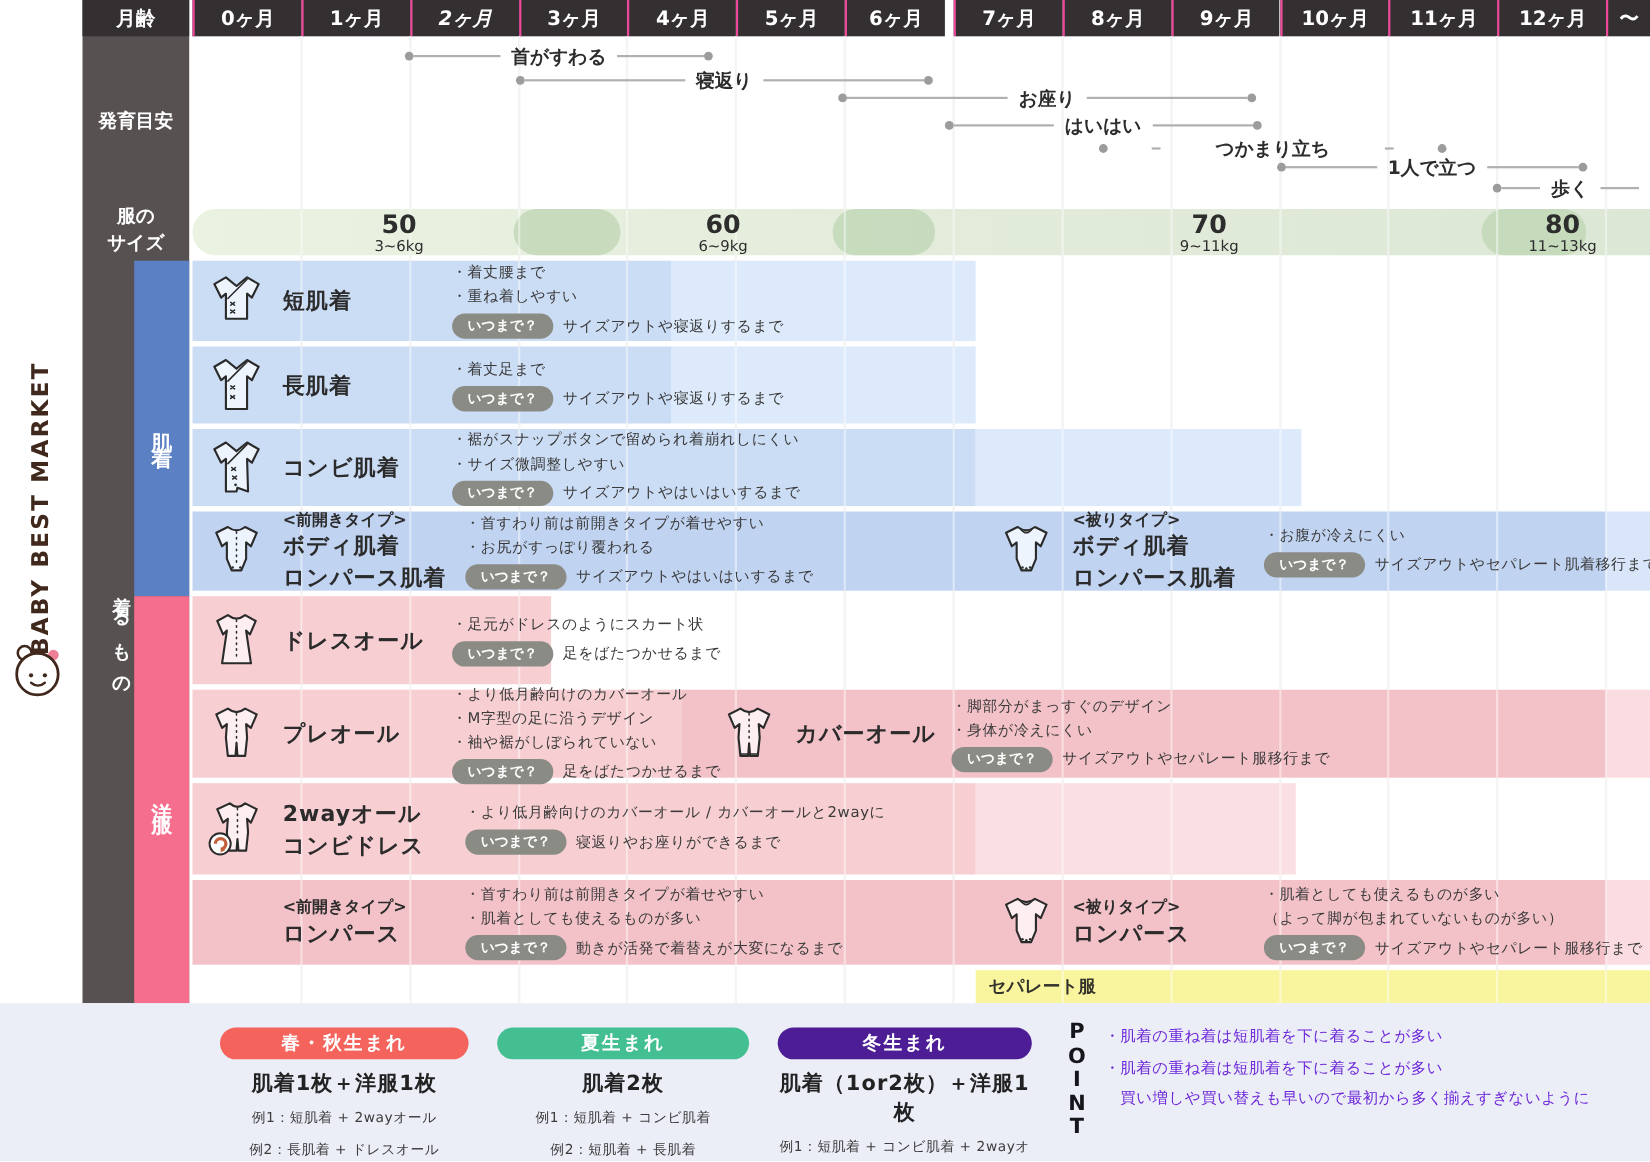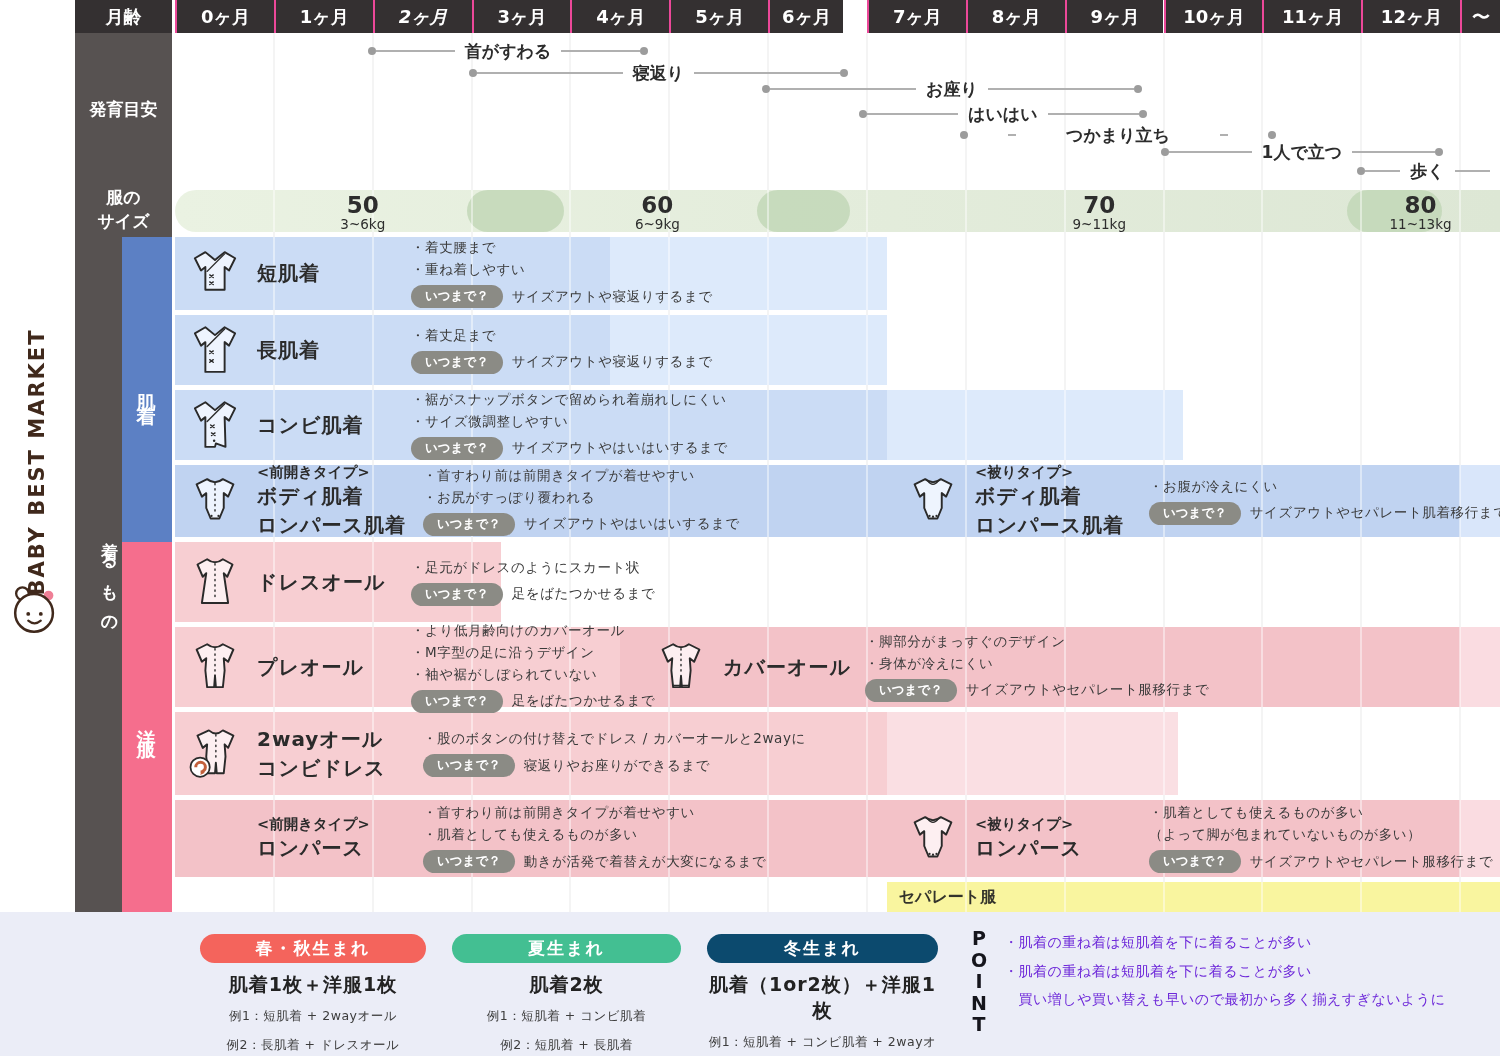--- a/index.html
+++ b/index.html
@@ -151,21 +151,21 @@
   </div>
 
   <div class="hdr-cell" style="left:75px;width:97px;">月齢</div>
   <div id="hdr-months">
       <div class="hdr-cell hdr-sep" style="left: 175px; width: 98.85px;">0ヶ月</div>
       <div class="hdr-cell hdr-sep" style="left: 273.85px; width: 98.85px;">1ヶ月</div>
       <div class="hdr-cell hdr-sep" style="left: 372.7px; width: 98.85px; font-style: italic;">2ヶ月</div>
       <div class="hdr-cell hdr-sep" style="left: 471.55px; width: 98.85px;">3ヶ月</div>
       <div class="hdr-cell hdr-sep" style="left: 570.4px; width: 98.85px;">4ヶ月</div>
       <div class="hdr-cell hdr-sep" style="left: 669.25px; width: 98.85px;">5ヶ月</div>
-      <div class="hdr-cell hdr-sep" style="left: 768.1px; width: 75px;">6ヶ月</div>
+      <div class="hdr-cell hdr-sep" style="left: 768.1px; width: 91px;">6ヶ月</div>
       <div class="hdr-cell hdr-sep" style="left: 866.95px; width: 98.85px;">7ヶ月</div>
       <div class="hdr-cell hdr-sep" style="left: 965.8px; width: 98.85px;">8ヶ月</div>
       <div class="hdr-cell hdr-sep" style="left: 1064.65px; width: 98.85px;">9ヶ月</div>
       <div class="hdr-cell hdr-sep" style="left: 1163.5px; width: 98.85px;">10ヶ月</div>
       <div class="hdr-cell hdr-sep" style="left: 1262.35px; width: 98.85px;">11ヶ月</div>
       <div class="hdr-cell hdr-sep" style="left: 1361.2px; width: 98.85px;">12ヶ月</div>
       <div class="hdr-cell hdr-sep" style="left: 1460.05px; width: 39.95px;">〜</div>
     </div>
 
   <div class="chart" id="chart">
@@ -255,21 +255,21 @@
         <span class="ln"></span>
         <span class="dot"></span>
       </div>
       <div class="ms" style="left: 684.042px; width: 287.654px; top: 81px;">
         <span class="dot"></span>
         <span class="ln"></span>
         <span class="lb">はいはい</span>
         <span class="ln"></span>
         <span class="dot"></span>
       </div>
-      <div class="ms" style="left: 785px; width: 285.676px; top: 102px; gap: 40px;">
+      <div class="ms" style="left: 824px; width: 285.676px; top: 102px; gap: 40px;">
         <span class="dot"></span>
         <span class="ln"></span>
         <span class="lb">つかまり立ち</span>
         <span class="ln"></span>
         <span class="dot"></span>
       </div>
       <div class="ms" style="left: 985.534px; width: 282.711px; top: 119px;">
         <span class="dot"></span>
         <span class="ln"></span>
         <span class="lb">1人で立つ</span>
@@ -414,21 +414,21 @@
       </div>
       <div class="blk" style="left: 12px; top: 679px; height: 83px;">
         <svg class="ico" style="--icfill: #fdeff1;">
           <use href="#sym-two-way"></use>
         </svg>
         <div class="tcol" style="width: 152px;">
           <div class="btitle">2wayオール</div>
           <div class="btitle">コンビドレス</div>
         </div>
         <div class="notes">
-          <div class="note">・股のボタンの付け替えでドレス / カバーオールと2wayに</div>
+          <div class="note">・より低月齢向けのカバーオール / カバーオールと2wayに</div>
           <div class="pillrow">
             <span class="pill">いつまで？</span>
             <span class="after">寝返りやお座りができるまで</span>
           </div>
         </div>
       </div>
       <div class="blk" style="left: 12px; top: 767px; height: 77px;">
         <svg class="ico" style="--icfill: #fdeff1;">
           <use href="#sym-romper-snap"></use>
         </svg>
@@ -472,21 +472,21 @@
           <div class="ex">例1：短肌着 + 2wayオール</div>
           <div class="ex">例2：長肌着 + ドレスオール</div>
         </div>
         <div class="card" style="left: 452px; width: 229px;">
           <div class="cpill" style="background: rgb(67, 191, 146);">夏生まれ</div>
           <div class="formula">肌着2枚</div>
           <div class="ex">例1：短肌着 + コンビ肌着</div>
           <div class="ex">例2：短肌着 + 長肌着</div>
         </div>
         <div class="card" style="left: 707px; width: 231px;">
-          <div class="cpill" style="background: #0c4a6e;">冬生まれ</div>
+          <div class="cpill" style="background: #4c1d95;">冬生まれ</div>
           <div class="formula">肌着（1or2枚）＋洋服1枚</div>
           <div class="ex">例1：短肌着 + コンビ肌着 + 2wayオール</div>
         </div>
       </div>
     <div class="pt-col" id="pt-label">P
 O
 I
 N
 T</div>
     <div class="pt-lines" id="pt-lines">

